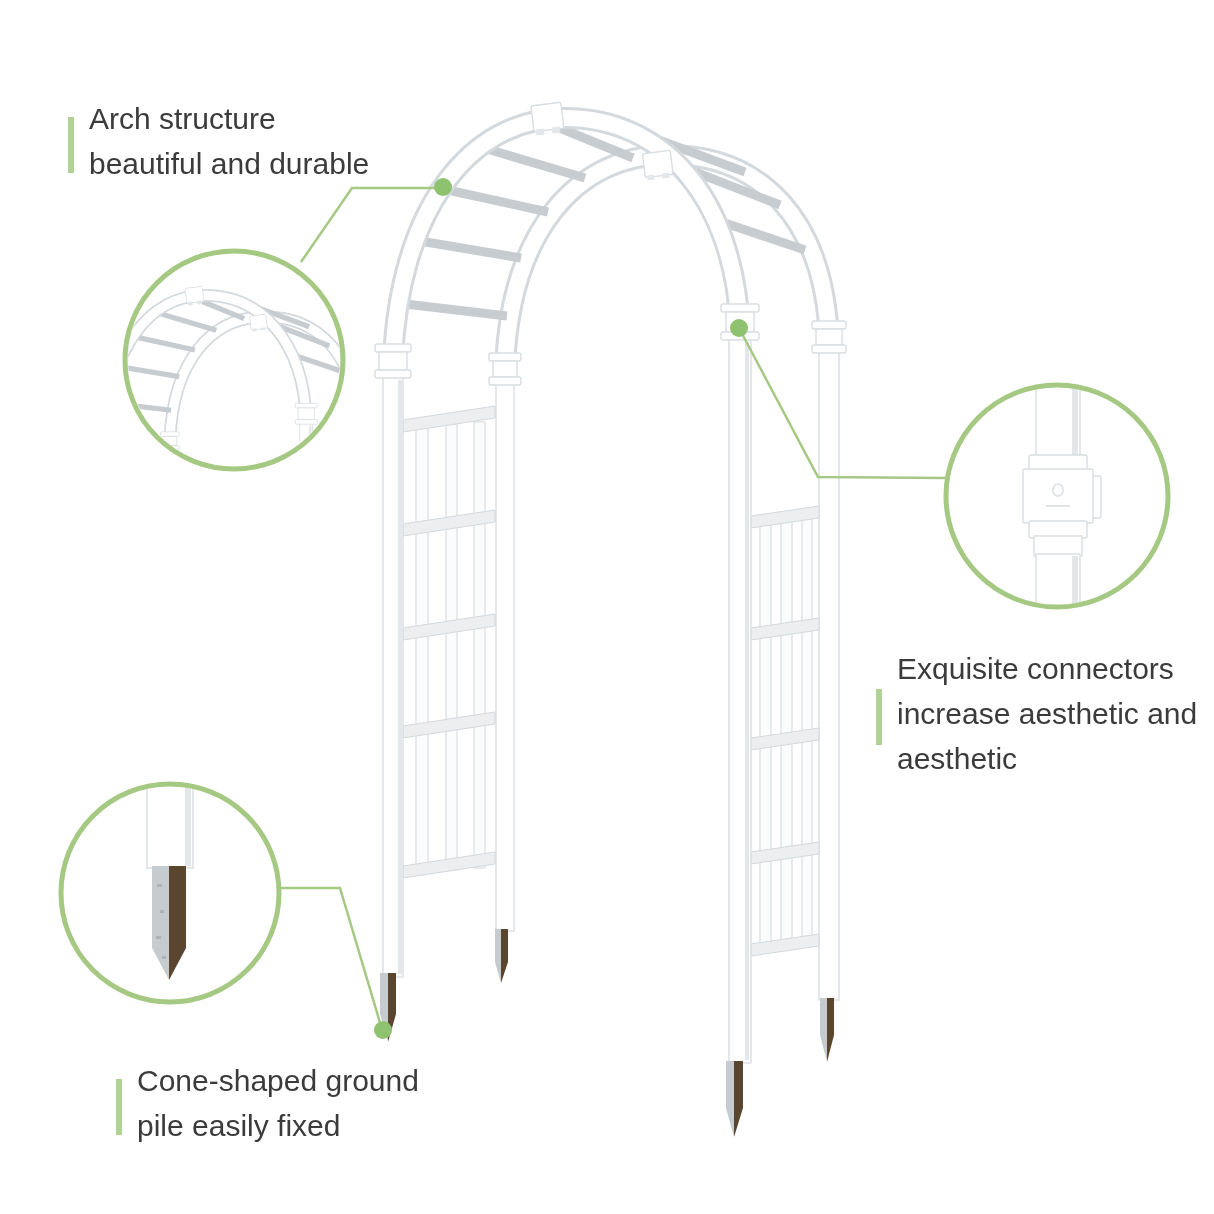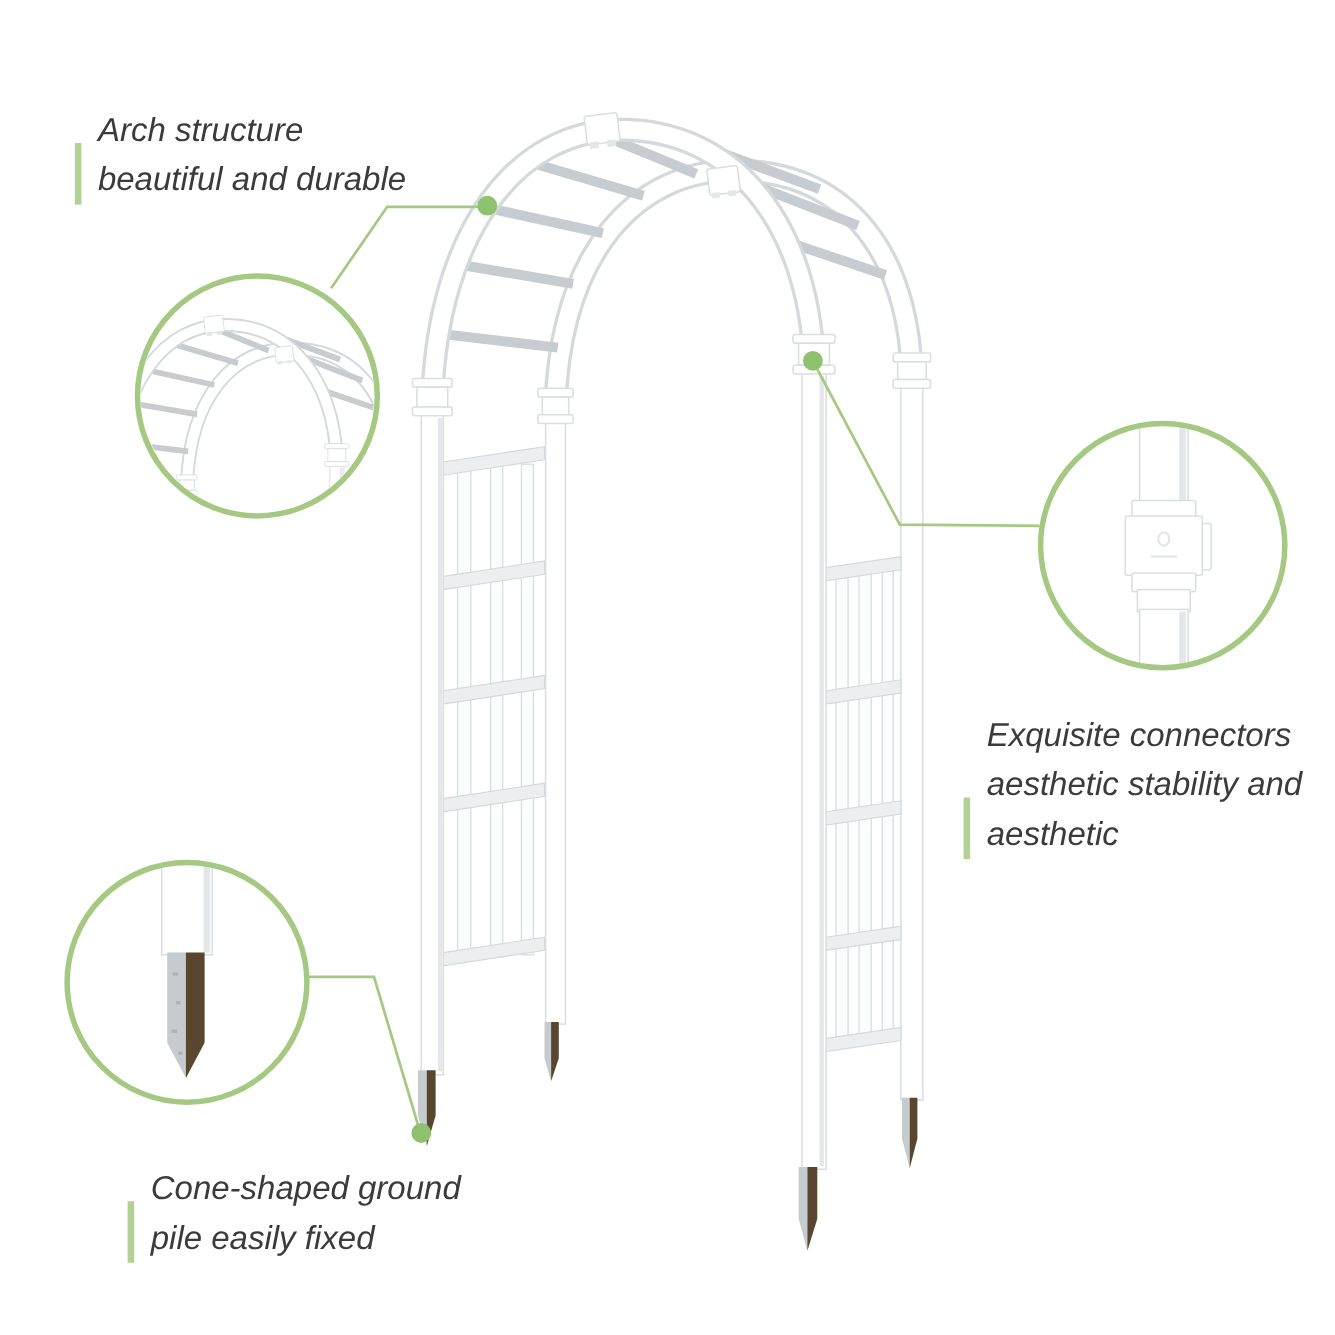--- a/index.html
+++ b/index.html
@@ -14,22 +14,22 @@
     --stake-brown:#5a462e;
   }
   html,body{margin:0;padding:0;}
   body{
     width:1214px;height:1214px;background:#ffffff;position:relative;
     overflow:hidden;font-family:"Liberation Sans", sans-serif;
   }
   .stage{position:absolute;inset:0;}
   svg{position:absolute;left:0;top:0;}
   .caption{
-    position:absolute;display:flex;gap:15px;align-items:flex-end;
-    font-size:30px;line-height:1.5;color:var(--text);font-style:italic;
+    position:absolute;display:flex;gap:15px;align-items:center;
+    font-size:30px;line-height:1.5;color:var(--text);
   }
   .caption .bar{
     width:6px;height:56px;background:var(--accent-bar);flex:none;margin-top:7px;
   }
   .caption p{margin:0;white-space:pre-line;}
 
   
   .white-part{fill:#ffffff;stroke:var(--outline);stroke-width:1.4;}
   .shade{fill:#e3e7e9;stroke:none;}
   .rail{fill:var(--rail);stroke:#d4d9dc;stroke-width:1;}
@@ -235,21 +235,21 @@
 
 <div class="caption" style="left:68px;top:96px;">
   <span class="bar"></span>
   <p>Arch structure
 beautiful and durable</p>
 </div>
 
 <div class="caption" style="left:876px;top:646px;">
   <span class="bar"></span>
   <p>Exquisite connectors
-aesthetic stability and
+increase aesthetic and
 aesthetic</p>
 </div>
 
 <div class="caption" style="left:76px;top:1058px;margin-left:40px;">
   <span class="bar"></span>
   <p>Cone-shaped ground
 pile easily fixed</p>
 </div>
 
 </div>

